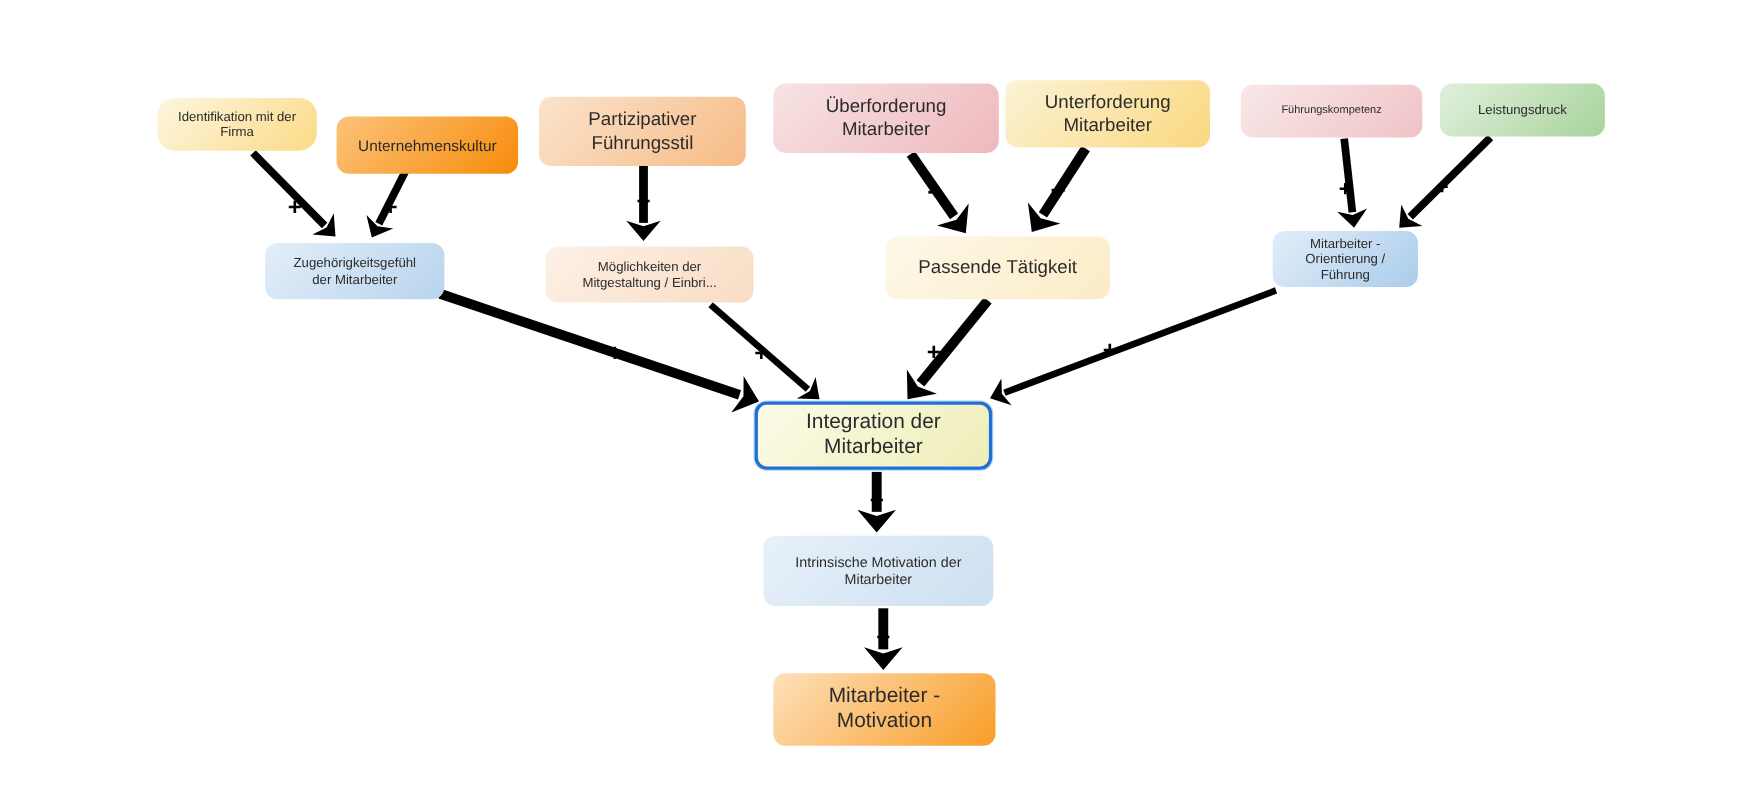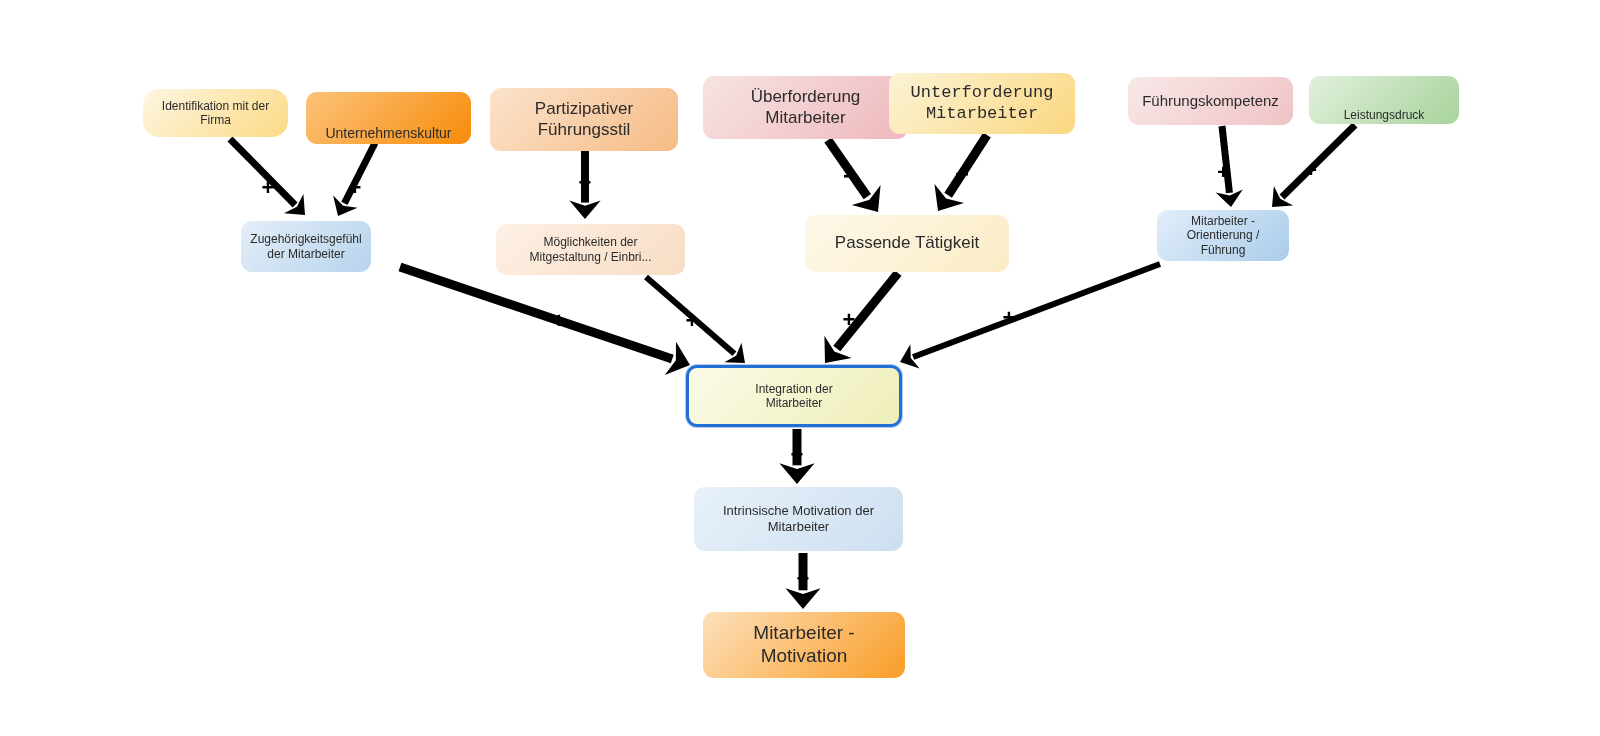--- a/index.html
+++ b/index.html
@@ -116,57 +116,57 @@
       <g>
         <line x1="803" y1="553" x2="803" y2="590.3" stroke="#000000" stroke-width="9" stroke-linecap="butt"></line>
         <polygon points="803,609 785.45,588.3 803,594.096 820.55,588.3" fill="#000000"></polygon>
       </g>
     </svg>
   <div id="nodes">
       <div class="node" style="left: 143px; top: 89px; width: 145px; height: 48px; font-size: 12px; background: linear-gradient(135deg, rgb(253, 246, 224) 0%, rgb(251, 218, 134) 100%); border-radius: 16px;">
         <span class="lbl">Identifikation mit der
 Firma</span>
       </div>
-      <div class="node" style="left: 306px; top: 92px; width: 165px; height: 52px; font-size: 14px; background: linear-gradient(135deg, rgb(252, 195, 122) 0%, rgb(247, 139, 10) 100%); align-items: flex-end;">
+      <div class="node" style="left: 306px; top: 106px; width: 165px; height: 52px; font-size: 14px; background: linear-gradient(135deg, rgb(252, 195, 122) 0%, rgb(247, 139, 10) 100%);">
         <span class="lbl">Unternehmenskultur</span>
       </div>
       <div class="node" style="left: 490px; top: 88px; width: 188px; height: 63px; font-size: 17px; background: linear-gradient(135deg, rgb(251, 227, 204) 0%, rgb(246, 187, 133) 100%);">
         <span class="lbl">Partizipativer
 Führungsstil</span>
       </div>
       <div class="node" style="left: 703px; top: 76px; width: 205px; height: 63px; font-size: 17px; background: linear-gradient(135deg, rgb(247, 227, 227) 0%, rgb(238, 184, 189) 100%); align-items: center;">
         <span class="lbl">Überforderung
 Mitarbeiter</span>
       </div>
-      <div class="node" style="left: 889px; top: 73px; width: 186px; height: 61px; font-size: 17px; background: linear-gradient(135deg, rgb(251, 243, 214) 0%, rgb(251, 215, 128) 100%); font-family: Liberation Mono, monospace;">
+      <div class="node" style="left: 914px; top: 73px; width: 186px; height: 61px; font-size: 17px; background: linear-gradient(135deg, rgb(251, 243, 214) 0%, rgb(251, 215, 128) 100%);">
         <span class="lbl">Unterforderung
 Mitarbeiter</span>
       </div>
-      <div class="node" style="left: 1128px; top: 77px; width: 165px; height: 48px; font-size: 15px; background: linear-gradient(135deg, rgb(248, 232, 232) 0%, rgb(240, 195, 198) 100%);">
+      <div class="node" style="left: 1128px; top: 77px; width: 165px; height: 48px; font-size: 10px; background: linear-gradient(135deg, rgb(248, 232, 232) 0%, rgb(240, 195, 198) 100%);">
         <span class="lbl">Führungskompetenz</span>
       </div>
-      <div class="node" style="left: 1309px; top: 76px; width: 150px; height: 48px; font-size: 12px; background: linear-gradient(135deg, rgb(225, 240, 220) 0%, rgb(168, 211, 156) 100%); align-items: flex-end;">
+      <div class="node" style="left: 1309px; top: 76px; width: 150px; height: 48px; font-size: 12px; background: linear-gradient(135deg, rgb(225, 240, 220) 0%, rgb(168, 211, 156) 100%);">
         <span class="lbl">Leistungsdruck</span>
       </div>
-      <div class="node" style="left: 241px; top: 221px; width: 130px; height: 51px; font-size: 12px; background: linear-gradient(135deg, rgb(227, 238, 248) 0%, rgb(184, 212, 237) 100%);">
+      <div class="node" style="left: 241px; top: 221px; width: 163px; height: 51px; font-size: 12px; background: linear-gradient(135deg, rgb(227, 238, 248) 0%, rgb(184, 212, 237) 100%);">
         <span class="lbl">Zugehörigkeitsgefühl
 der Mitarbeiter</span>
       </div>
       <div class="node" style="left: 496px; top: 224px; width: 189px; height: 51px; font-size: 12px; background: linear-gradient(135deg, rgb(253, 240, 230) 0%, rgb(248, 221, 196) 100%);">
         <span class="lbl">Möglichkeiten der
 Mitgestaltung / Einbri...</span>
       </div>
       <div class="node" style="left: 805px; top: 215px; width: 204px; height: 57px; font-size: 17px; background: linear-gradient(135deg, rgb(253, 248, 233) 0%, rgb(251, 236, 198) 100%);">
         <span class="lbl">Passende Tätigkeit</span>
       </div>
       <div class="node" style="left: 1157px; top: 210px; width: 132px; height: 51px; font-size: 12px; background: linear-gradient(135deg, rgb(226, 238, 250) 0%, rgb(170, 204, 234) 100%);">
         <span class="lbl">Mitarbeiter -
 Orientierung / Führung</span>
       </div>
-      <div class="node selected" style="left: 686px; top: 365px; width: 216px; height: 62px; font-size: 12px; background: linear-gradient(135deg, rgb(251, 251, 232) 0%, rgb(238, 238, 184) 100%);">
+      <div class="node selected" style="left: 686px; top: 365px; width: 216px; height: 62px; font-size: 19px; background: linear-gradient(135deg, rgb(251, 251, 232) 0%, rgb(238, 238, 184) 100%);">
         <span class="lbl">Integration der
 Mitarbeiter</span>
       </div>
       <div class="node" style="left: 694px; top: 487px; width: 209px; height: 64px; font-size: 13px; background: linear-gradient(135deg, rgb(232, 241, 250) 0%, rgb(205, 223, 240) 100%); text-align: center;">
         <span class="lbl">Intrinsische Motivation der
 Mitarbeiter</span>
       </div>
       <div class="node" style="left: 703px; top: 612px; width: 202px; height: 66px; font-size: 19px; background: linear-gradient(135deg, rgb(253, 224, 188) 0%, rgb(249, 157, 38) 100%);">
         <span class="lbl">Mitarbeiter - Motivation</span>
       </div>

